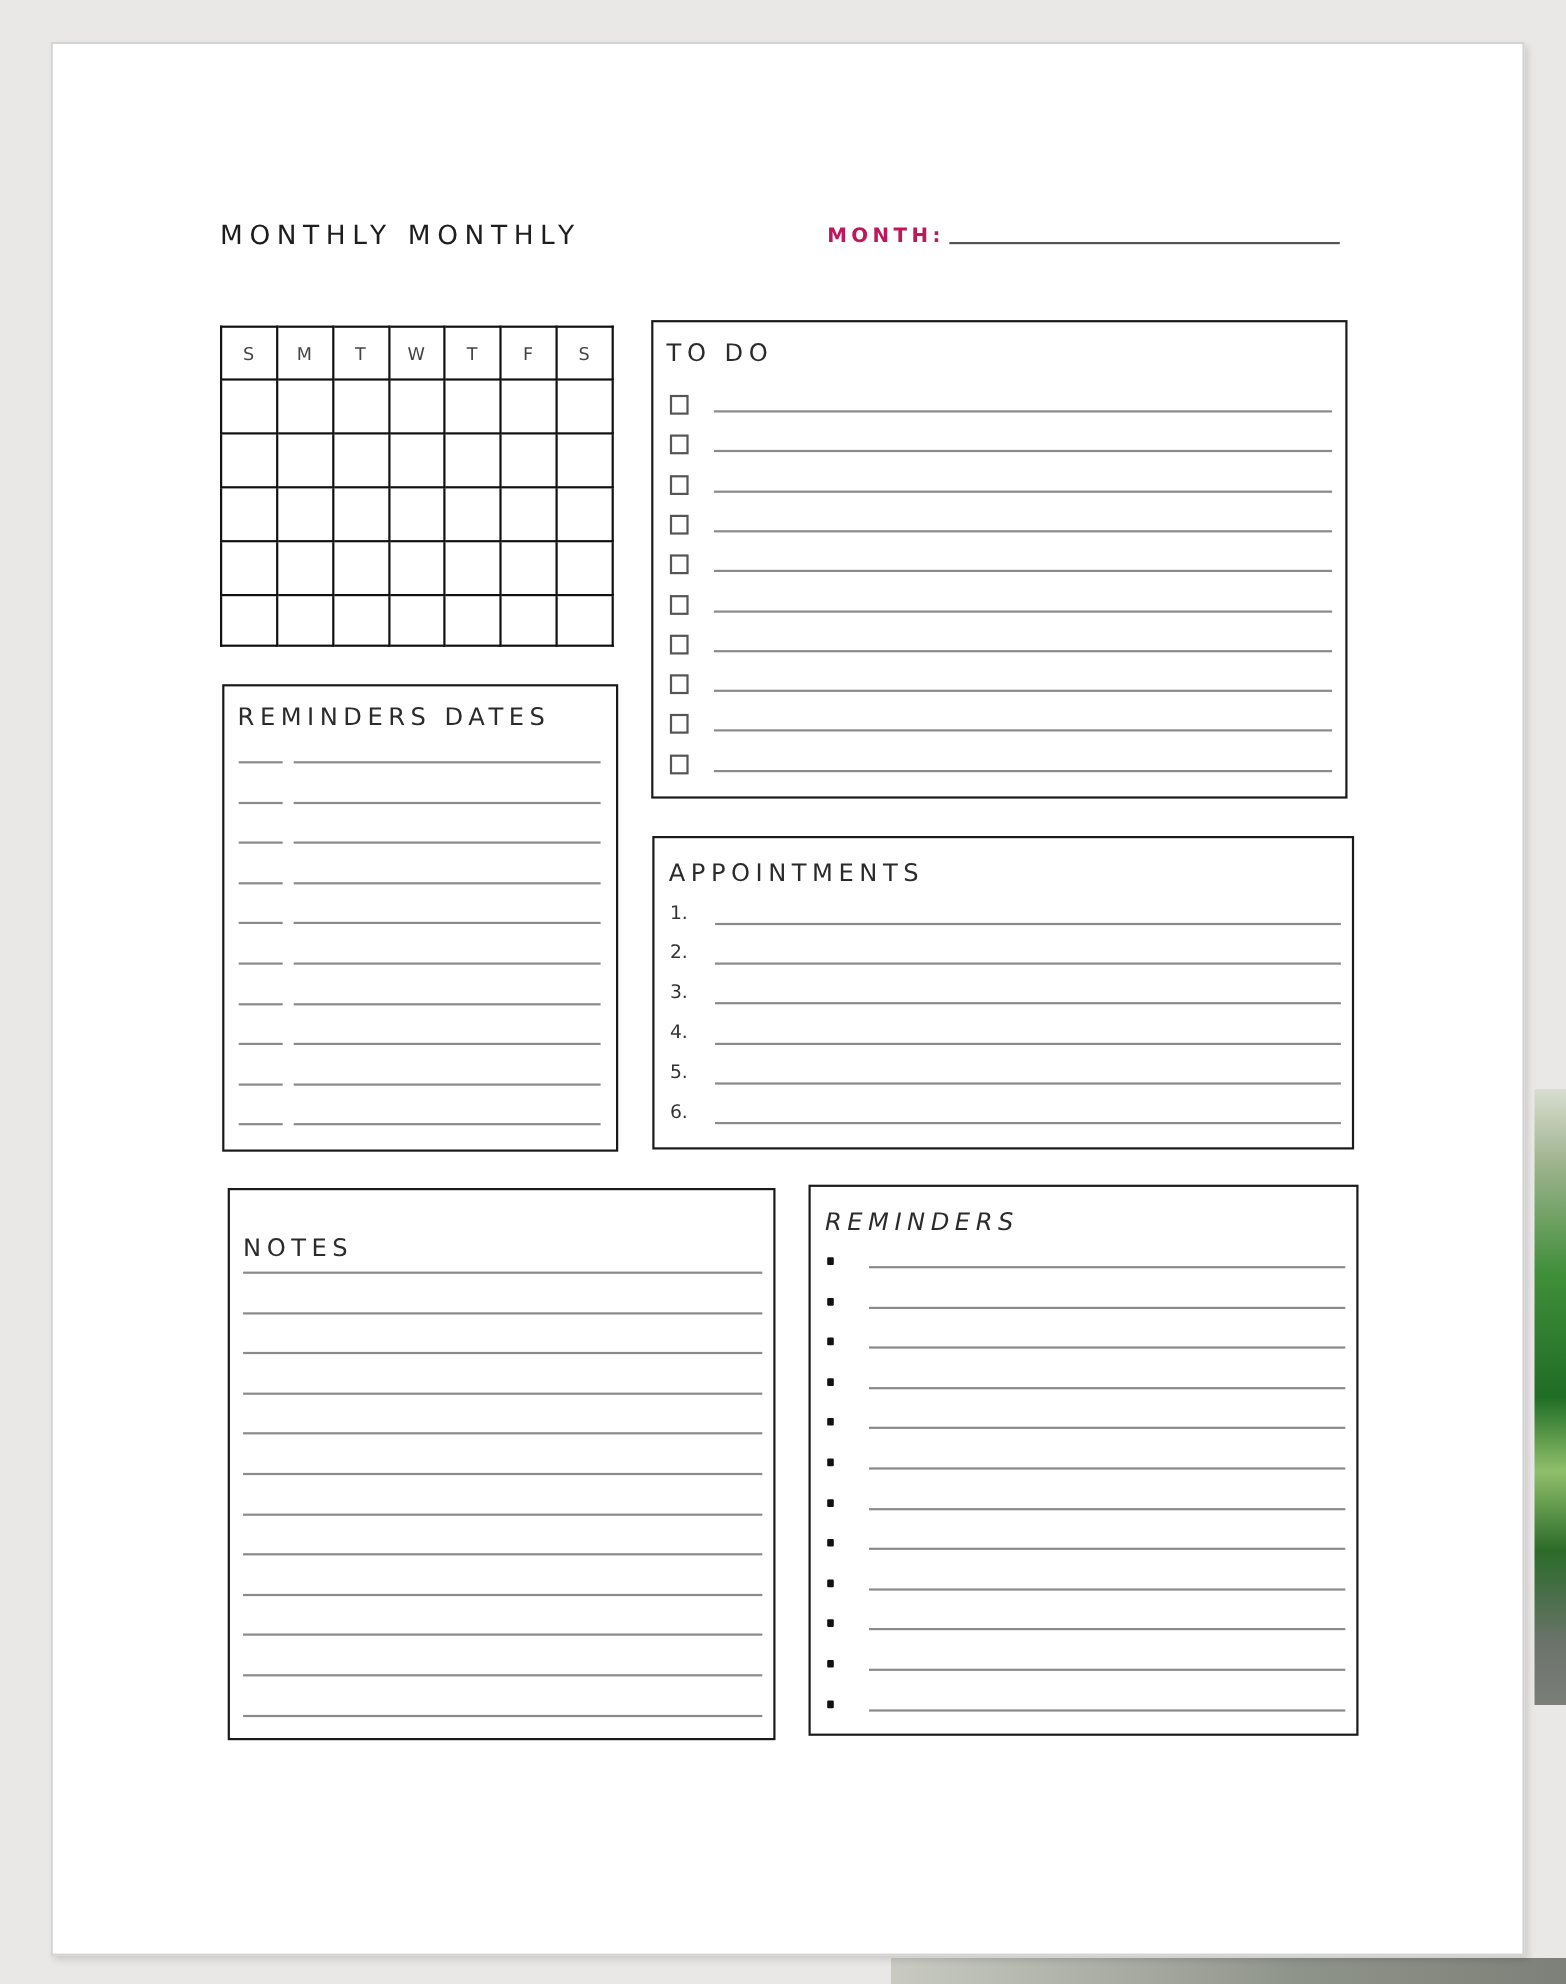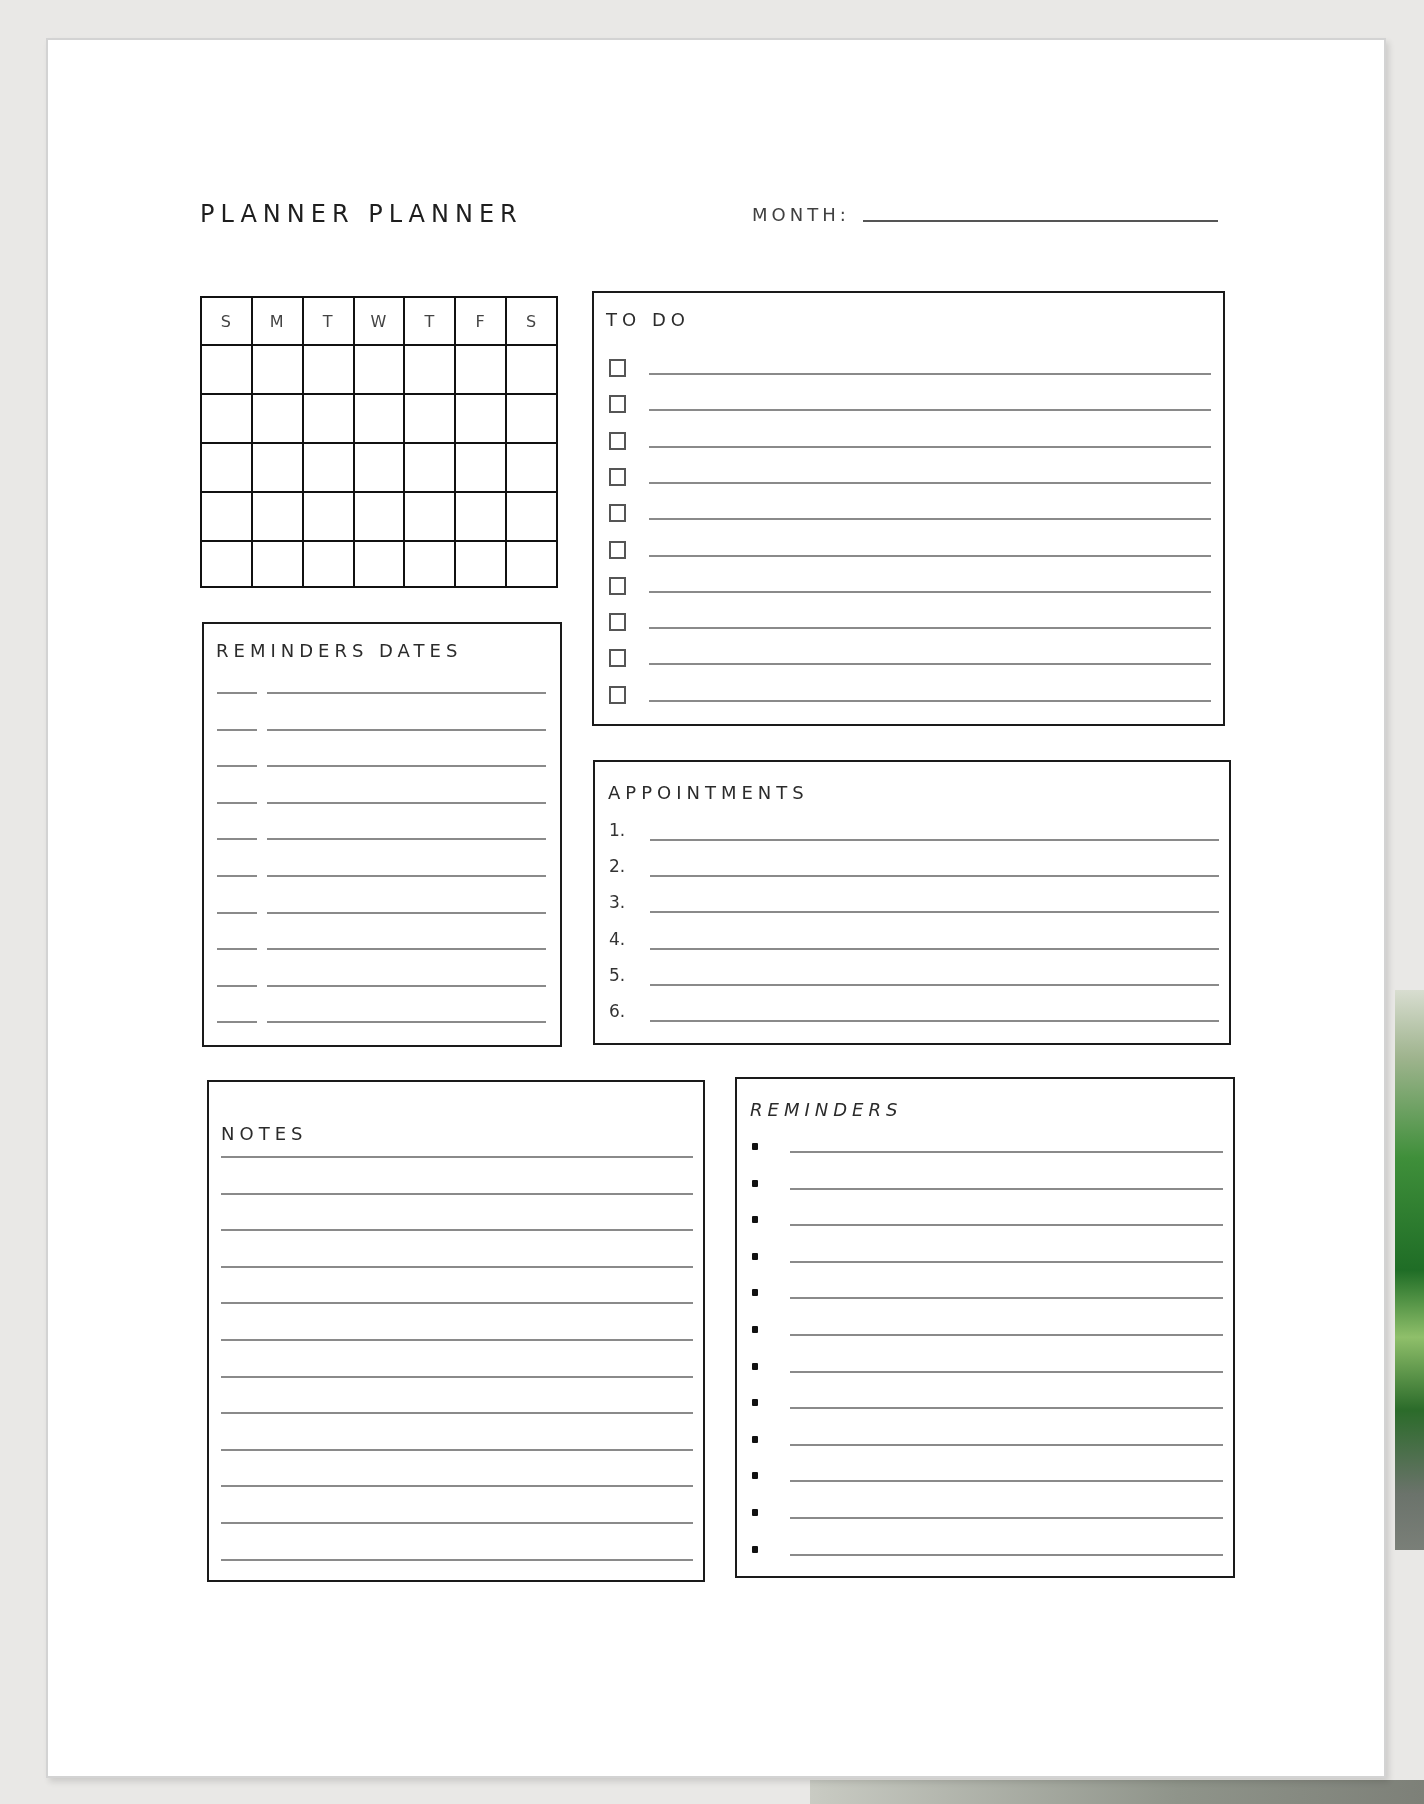--- a/index.html
+++ b/index.html
@@ -22,52 +22,52 @@
     border:2px solid #d3d3d3;
     box-shadow:3px 4px 6px rgba(0,0,0,0.12);
     box-sizing:border-box;
   }
   .abs { position:absolute; }
   .title {
     font-size:24px; letter-spacing:6px; color:#1e1e1e; font-weight:400;
     font-family:"DejaVu Sans", sans-serif;
   }
   .month-label {
-    font-size:18px; letter-spacing:4px; color:#404040;
+    font-size:18px; letter-spacing:4px; color:#be185d;font-weight:bold;
   }
   .month-line { height:2px; background:#555; }
   .cal {
     border-collapse:collapse; table-layout:fixed;
   }
   .cal td, .cal th {
     border:2.5px solid #111; padding:0; text-align:center;
     font-weight:400; font-size:16px; color:#444; letter-spacing:1px;
   }
   .box {
     border:2.5px solid #1a1a1a; box-sizing:border-box; background:#fff;
   }
   .sec-title {
-    position:absolute; font-size:18px; letter-spacing:5px; color:#2b2b2b;
+    position:absolute; font-size:22px; letter-spacing:5px; color:#2b2b2b;
   }
   .rule { position:absolute; height:2px; background:#8a8a8a; }
   .cbox {
     position:absolute; width:17px; height:18px; border:2px solid #555; box-sizing:border-box;
   }
   .num { position:absolute; font-size:17px; color:#333; }
   .bullet { position:absolute; width:6px; height:7px; background:#111; border-radius:1px; }
 </style>
 </head>
 <body>
 
 <div class="plant"></div>
 <div class="floor"></div>
 
 <div class="paper"></div>
 
-<div class="abs title" style="left:200px; top:200px;">PLANNER PLANNER</div>
+<div class="abs title" style="left:200px; top:200px;">MONTHLY MONTHLY</div>
 <div class="abs month-label" style="left:752px; top:204px;">MONTH:</div>
 <div class="abs month-line" style="left:863px; top:220px; width:355px;"></div>
 
 <table class="cal abs" style="left:200px; top:296px; width:358px; height:292px;">
   <thead>
     <tr style="height:48px;">
       <th>S</th>
       <th>M</th>
       <th>T</th>
       <th>W</th>

